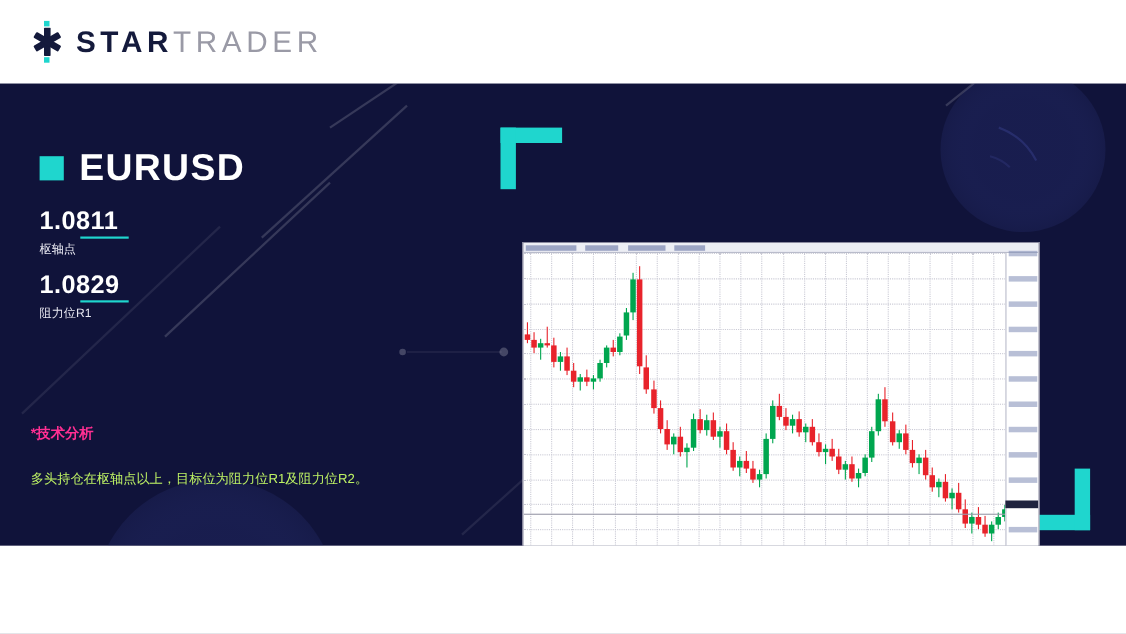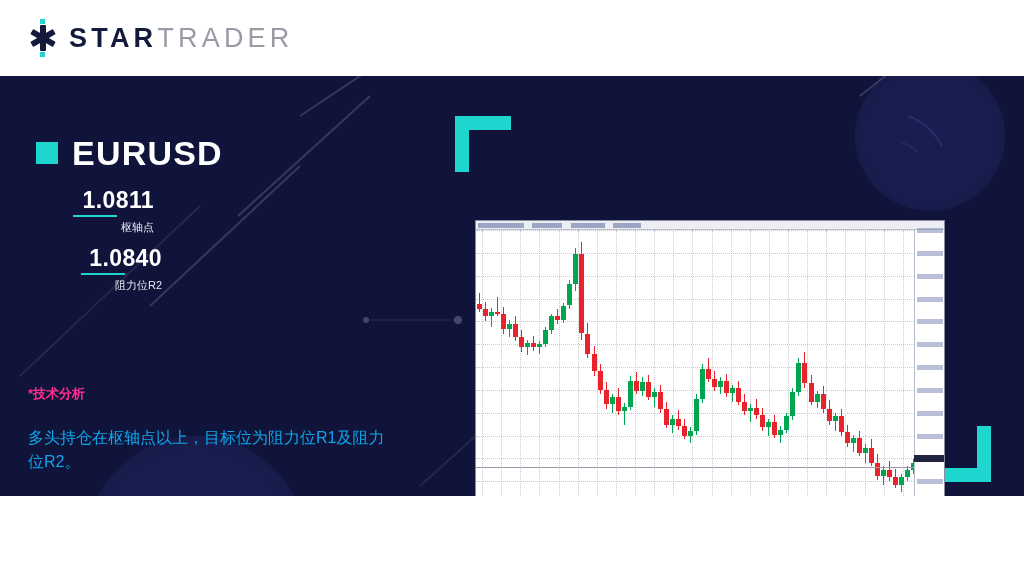--- a/index.html
+++ b/index.html
@@ -85,21 +85,21 @@
   .sym-name {
     color: #ffffff;
     font-size: 34px;
     font-weight: 700;
     letter-spacing: 1.2px;
     line-height: 1;
   }
 
   .levels { position: absolute; left: 36px; top: 112px; width: 290px; }
   .lv-row { display: flex; }
-  .lv-cell { width: 118px; text-align: right; }
+  .lv-cell { width: 118px; text-align: left; }
   .lv-cell.solo { width: 118px; }
   .lv-val {
     color: #ffffff;
     font-size: 23px;
     font-weight: 700;
     letter-spacing: 0.4px;
     line-height: 1.05;
     white-space: nowrap;
   }
   .lv-bar {
@@ -120,22 +120,22 @@
   .analysis { position: absolute; left: 28px; top: 310px; width: 370px; }
   .an-title {
     color: #ff2f92;
     font-size: 13px;
     font-weight: 700;
     margin-bottom: 6px;
     line-height: 1.2;
   }
   .an-title .ast { color: #ff2f92; }
   .an-body {
-    color: #0ea5e9;
-    font-size: 16px;
+    color: #bef264;
+    font-size: 12px;
     line-height: 1.55;
     margin-top: 24px;
   }
 
   
   .footer {
     position: absolute; left: 0; top: 496px;
     width: 1024px; height: 80px;
     background: #ffffff;
   }
@@ -292,24 +292,24 @@
 
       <div class="lv-row lv-group">
         <div class="lv-cell solo">
           <div class="lv-val">1.0811</div>
           <div class="lv-bar"></div>
           <div class="lv-lab">枢轴点</div>
         </div>
       </div>
 
       <div class="lv-row lv-group">
-        <div class="lv-cell lv-offset">
-          <div class="lv-val">1.0840</div>
+        <div class="lv-cell">
+          <div class="lv-val">1.0829</div>
           <div class="lv-bar"></div>
-          <div class="lv-lab">阻力位R2</div>
+          <div class="lv-lab">阻力位R1</div>
         </div>
       </div>
 
     </div>
 
     <div class="analysis">
       <div class="an-title"><span class="ast">*</span><span>技术分析</span></div>
       <div class="an-body">
         <div>多头持仓在枢轴点以上，目标位为阻力位R1及阻力位R2。</div>
       </div>

